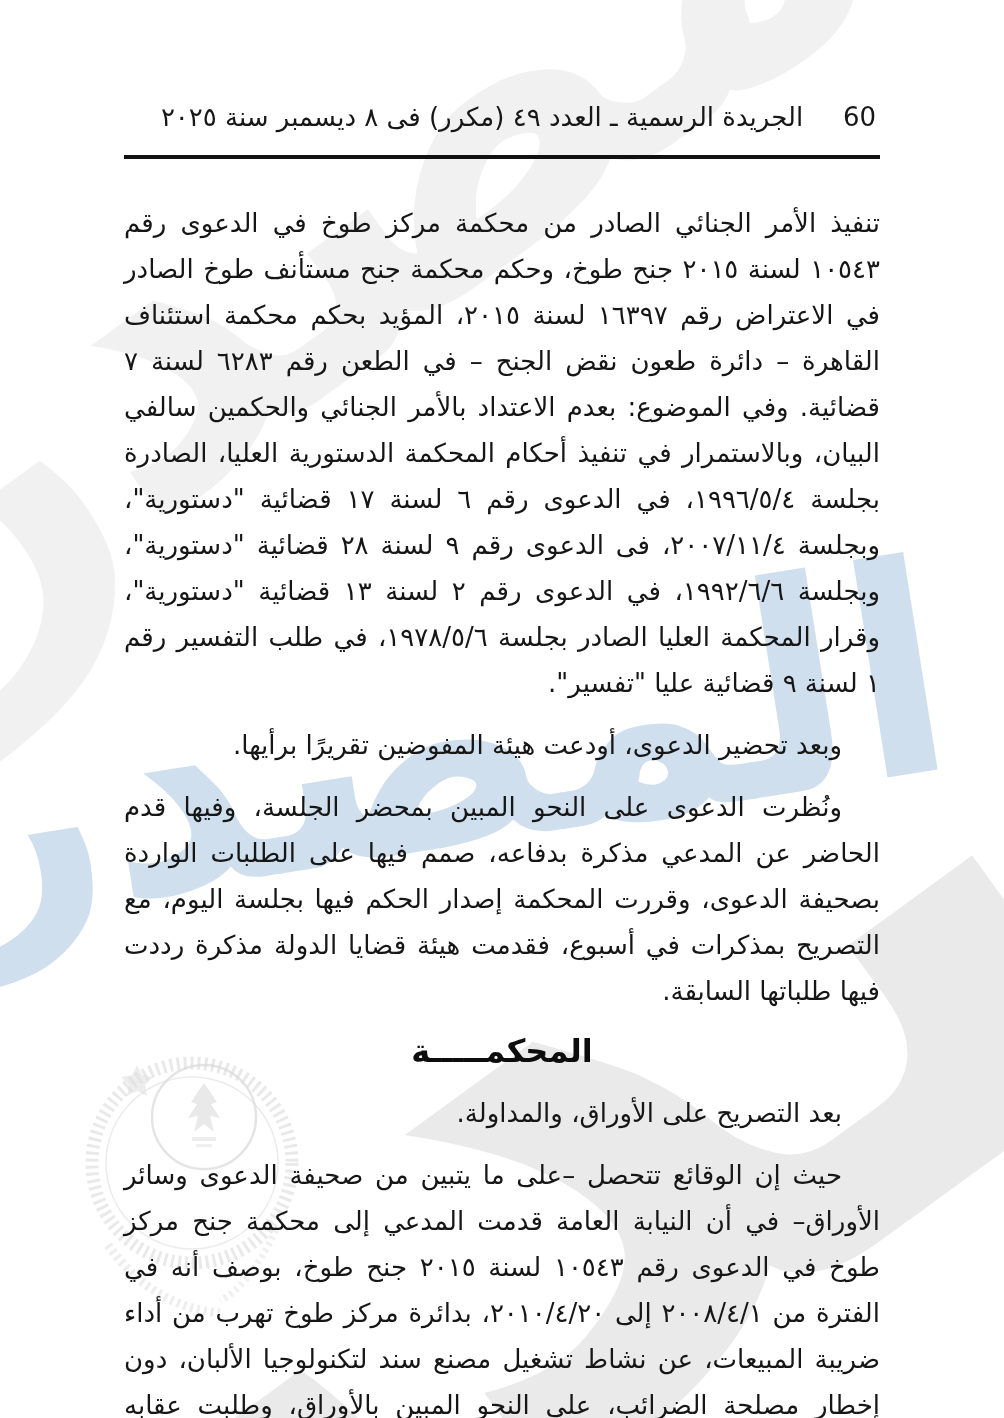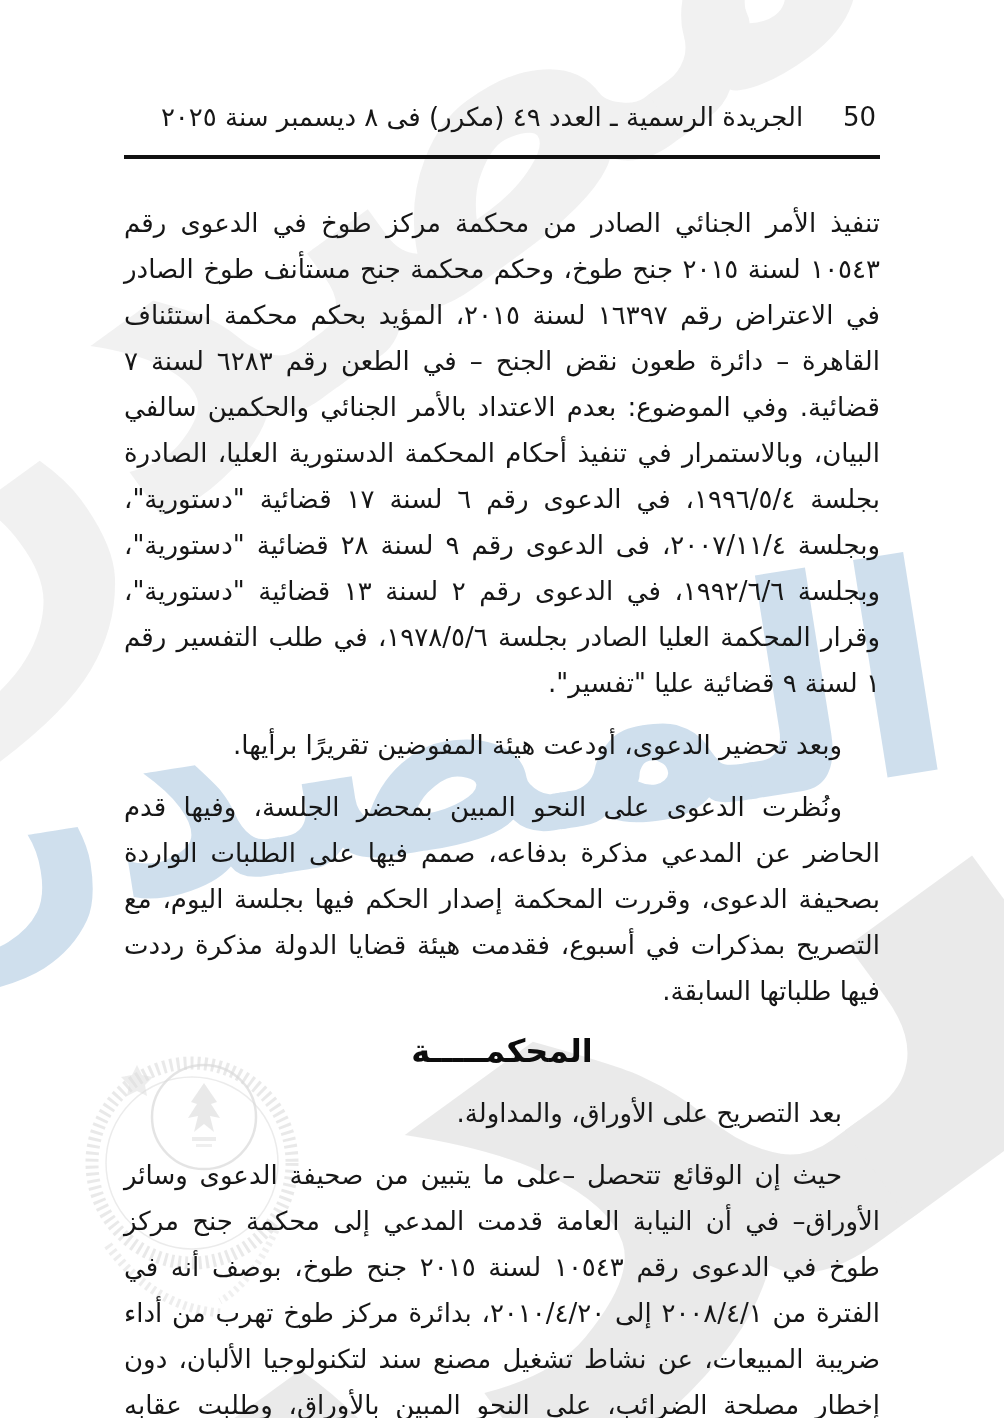--- a/index.html
+++ b/index.html
@@ -134,21 +134,21 @@
     <rect x="116" y="139" width="16" height="3" fill="#c9c9c9" opacity="0.5"></rect>
     <path d="M57 60 l5 10 11 2 -8 8 2 11 -10 -5 -10 5 2 -11 -8 -8 11 -2 z" fill="#c6c6c6" opacity="0.5"></path>
     <path d="M28 240 Q 72 302 140 308" fill="none" stroke="#c4c4c4" stroke-width="9" stroke-dasharray="3 4" opacity="0.5"></path>
     <path d="M196 225 Q 170 280 140 296" fill="none" stroke="#c8c8c8" stroke-width="7" stroke-dasharray="3 4" opacity="0.45"></path>
   </svg>
 
   <div class="content-layer">
 
     <div class="header-row">
       <div class="header-title">الجريدة الرسمية ـ العدد ٤٩ (مكرر) فى ٨ ديسمبر سنة ٢٠٢٥</div>
-      <div class="page-number">50</div>
+      <div class="page-number">60</div>
     </div>
     <div class="header-rule"></div>
 
     <div class="body-text">
       <p>تنفيذ الأمر الجنائي الصادر من محكمة مركز طوخ في الدعوى رقم ١٠٥٤٣ لسنة ٢٠١٥ جنح طوخ، وحكم محكمة جنح مستأنف طوخ الصادر في الاعتراض رقم ١٦٣٩٧ لسنة ٢٠١٥، المؤيد بحكم محكمة استئناف القاهرة – دائرة طعون نقض الجنح – في الطعن رقم ٦٢٨٣ لسنة ٧ قضائية. وفي الموضوع: بعدم الاعتداد بالأمر الجنائي والحكمين سالفي البيان، وبالاستمرار في تنفيذ أحكام المحكمة الدستورية العليا، الصادرة بجلسة ١٩٩٦/٥/٤، في الدعوى رقم ٦ لسنة ١٧ قضائية "دستورية"، وبجلسة ٢٠٠٧/١١/٤، فى الدعوى رقم ٩ لسنة ٢٨ قضائية "دستورية"، وبجلسة ١٩٩٢/٦/٦، في الدعوى رقم ٢ لسنة ١٣ قضائية "دستورية"، وقرار المحكمة العليا الصادر بجلسة ١٩٧٨/٥/٦، في طلب التفسير رقم ١ لسنة ٩ قضائية عليا "تفسير".</p>
       <p class="indent">وبعد تحضير الدعوى، أودعت هيئة المفوضين تقريرًا برأيها.</p>
       <p class="indent">ونُظرت الدعوى على النحو المبين بمحضر الجلسة، وفيها قدم الحاضر عن المدعي مذكرة بدفاعه، صمم فيها على الطلبات الواردة بصحيفة الدعوى، وقررت المحكمة إصدار الحكم فيها بجلسة اليوم، مع التصريح بمذكرات في أسبوع، فقدمت هيئة قضايا الدولة مذكرة رددت فيها طلباتها السابقة.</p>
       <div class="section-heading">المحكمـــــة</div>
       <p class="indent">بعد التصريح على الأوراق، والمداولة.</p>
       <p class="indent">حيث إن الوقائع تتحصل –على ما يتبين من صحيفة الدعوى وسائر الأوراق– في أن النيابة العامة قدمت المدعي إلى محكمة جنح مركز طوخ في الدعوى رقم ١٠٥٤٣ لسنة ٢٠١٥ جنح طوخ، بوصف أنه في الفترة من ٢٠٠٨/٤/١ إلى ٢٠١٠/٤/٢٠، بدائرة مركز طوخ تهرب من أداء ضريبة المبيعات، عن نشاط تشغيل مصنع سند لتكنولوجيا الألبان، دون إخطار مصلحة الضرائب، على النحو المبين بالأوراق، وطلبت عقابه بالمواد (١ و٢ و٨ و٩ و٤٣ و٤٤ و١/٤٧) من</p>

